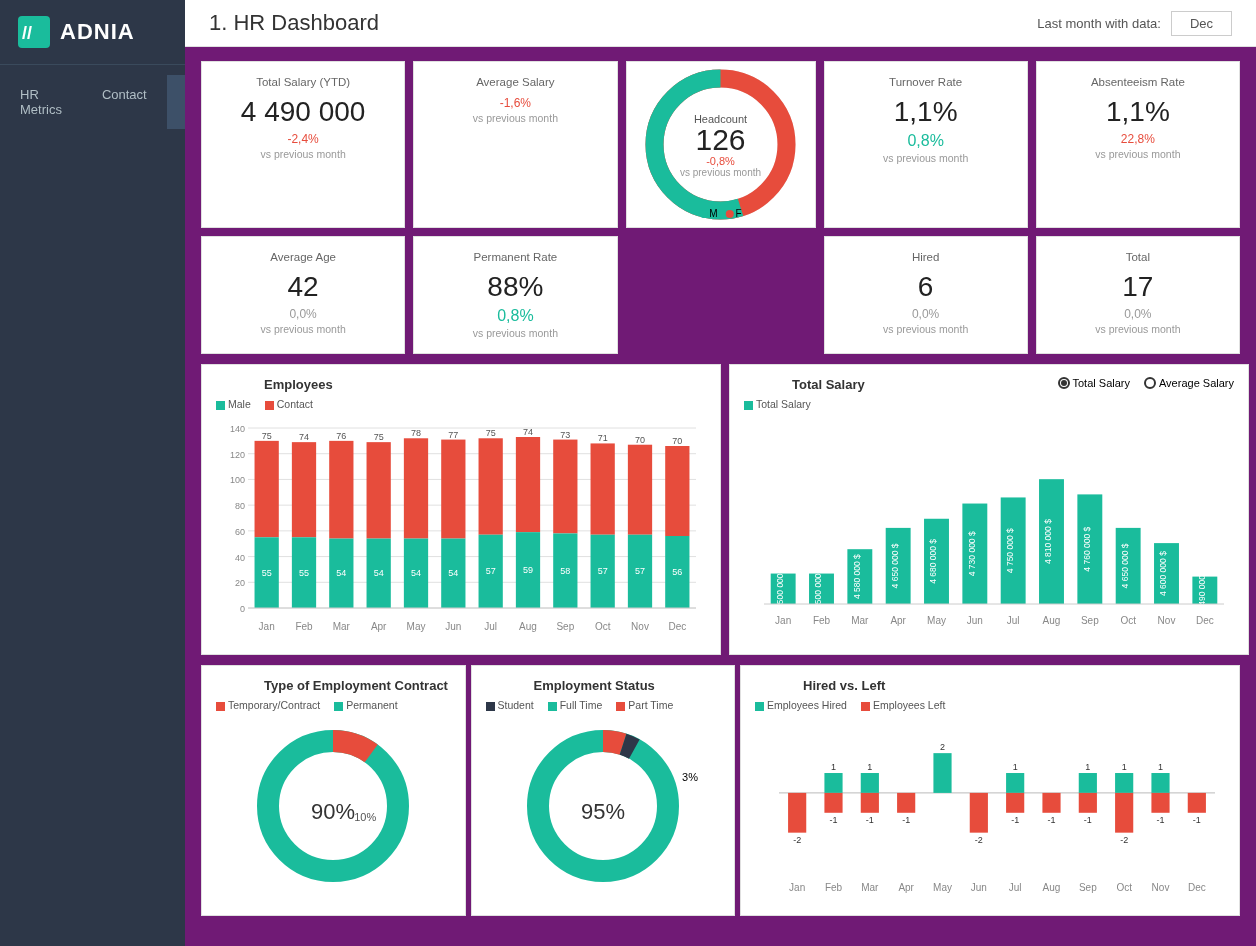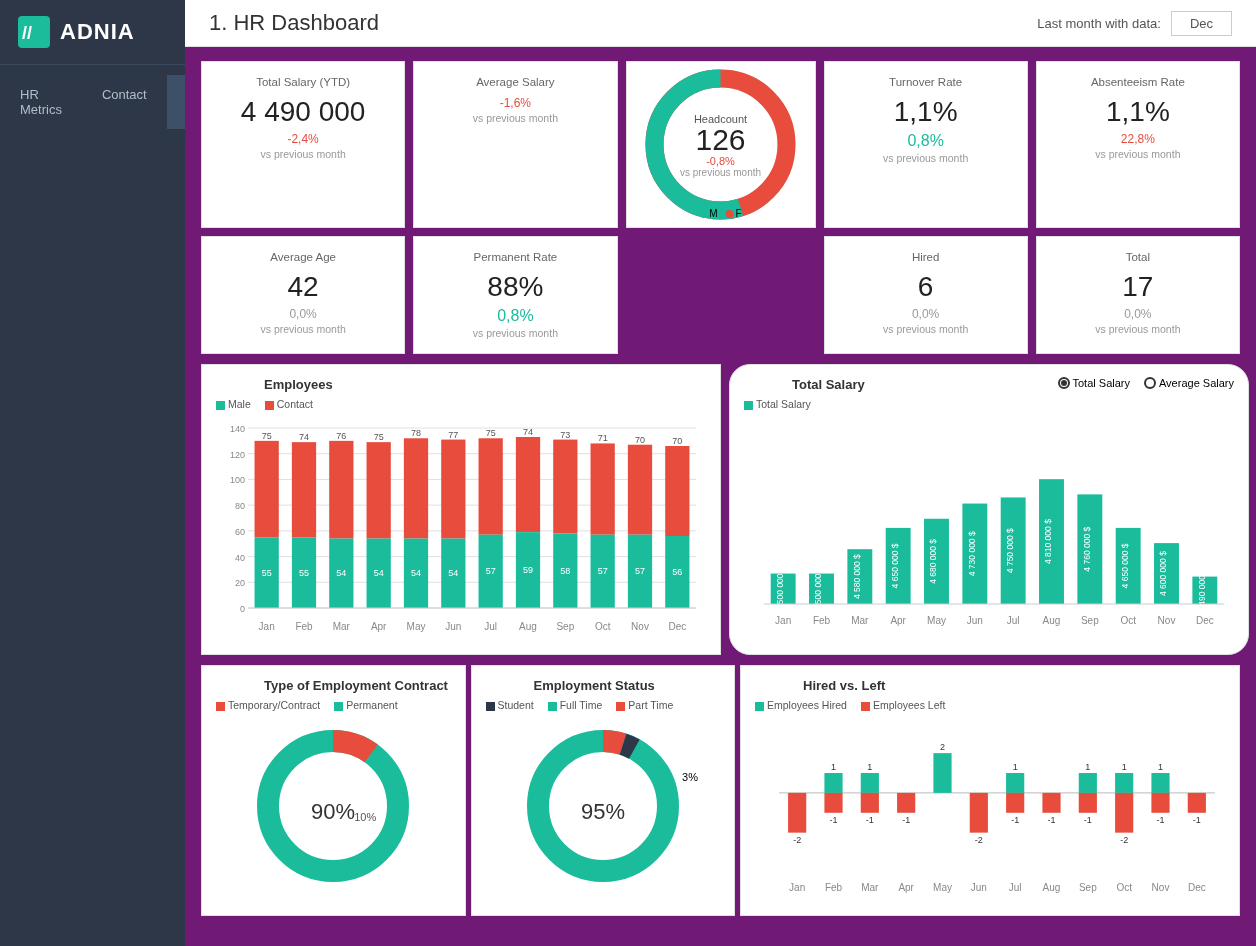--- a/index.html
+++ b/index.html
@@ -282,21 +282,21 @@
             <text x="424.00000000000006" y="212" text-anchor="middle" font-size="10" fill="#888">Nov</text>
             <rect x="449.20000000000005" y="28" width="24.26666666666667" height="90" fill="#e74c3c"></rect>
             <rect x="449.20000000000005" y="118" width="24.26666666666667" height="72" fill="#1abc9c"></rect>
             <text x="461.33333333333337" y="26" text-anchor="middle" font-size="9" fill="#555">70</text>
             <text x="461.33333333333337" y="157" text-anchor="middle" font-size="9" fill="#fff">56</text>
             <text x="461.33333333333337" y="212" text-anchor="middle" font-size="10" fill="#888">Dec</text>
             <line x1="32" x2="480" y1="190" y2="190" stroke="#ccc" stroke-width="1"></line>
           </svg>
       </div>
 
-      <div class="chart-card" style="flex:1;border-radius:21px;">
+      <div class="chart-card" style="flex:1;">
         <div class="chart-header">
           <div>
             <div class="chart-title">Total Salary</div>
             <div class="chart-legend">
               <span><span class="legend-sq" style="background:#1abc9c"></span><span>Total Salary</span></span>
             </div>
           </div>
           <div class="radio-group">
             <div class="radio-item">
               <div class="radio-circle filled"></div>

